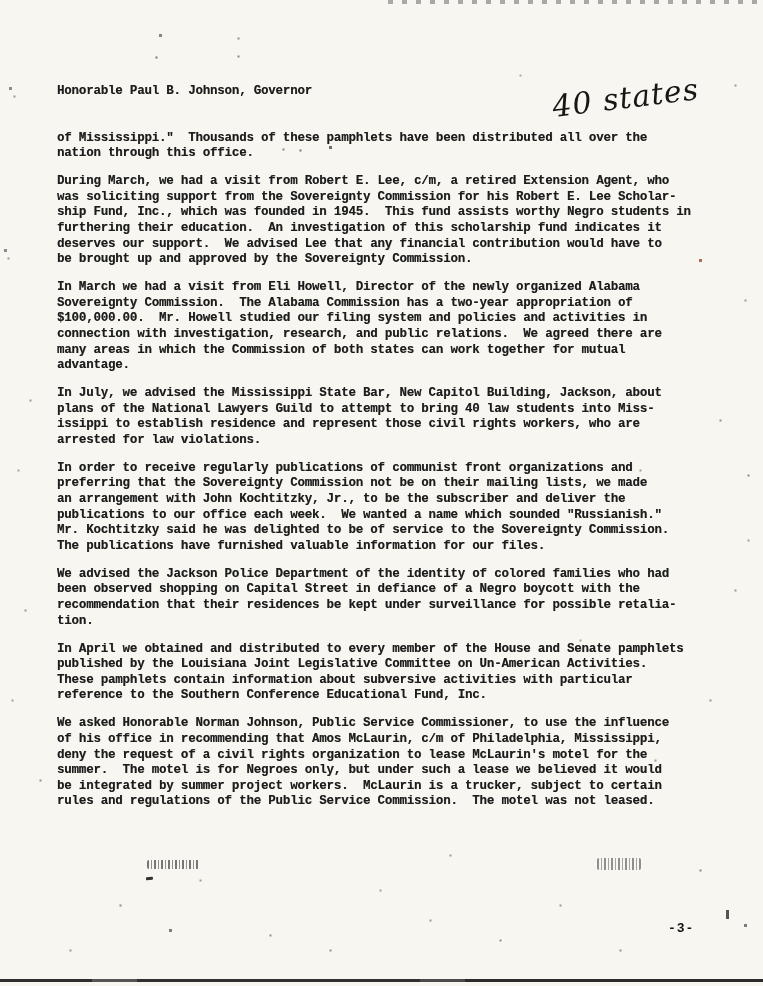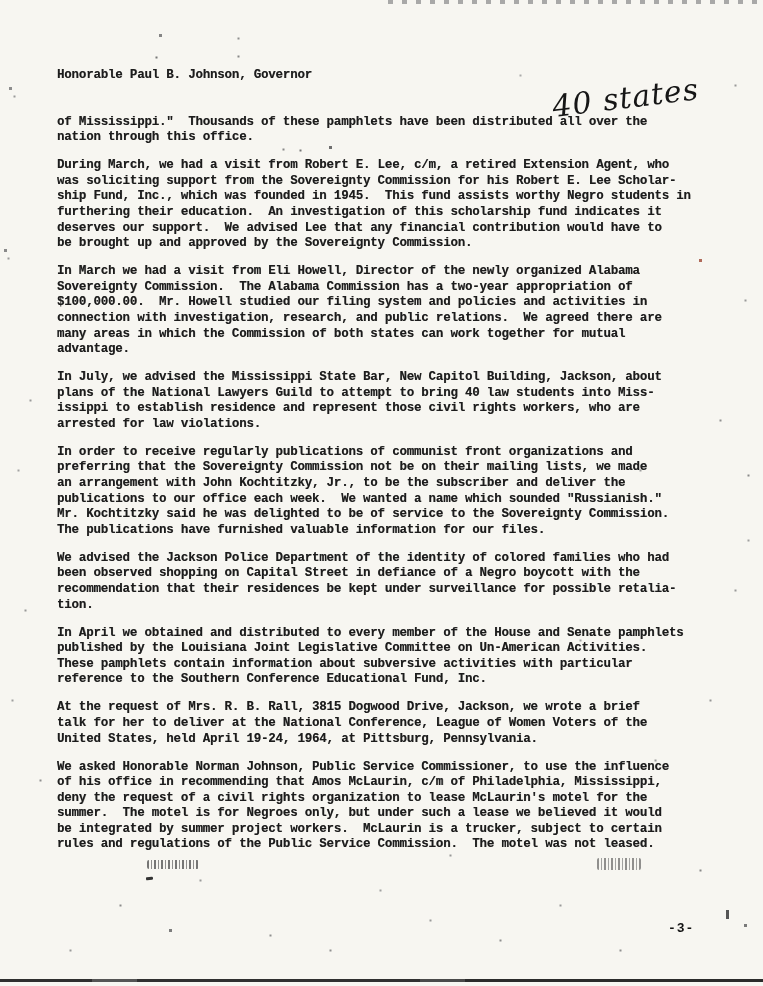--- a/index.html
+++ b/index.html
@@ -19,21 +19,21 @@
     position: absolute; top: 0; left: 388px; width: 375px; height: 4px;
     background: repeating-linear-gradient(90deg, #9b9b9b 0 5px, transparent 5px 14px);
     opacity: .85;
   }
   
   .bottom-line {
     position: absolute; left: 0; top: 979px; width: 763px; height: 3px;
     background: linear-gradient(90deg, #2f2f2f 0 12%, #555 12% 18%, #303030 18% 55%, #4a4a4a 55% 61%, #2b2b2b 61% 100%);
   }
   .content {
-    position: absolute; top: 68px; left: 57px; width: 664px;
+    position: absolute; top: 84px; left: 57px; width: 664px;
   }
   .typewriter {
     font-size: 12.4px;
     font-weight: 700;
     line-height: 15.6px;
     letter-spacing: -0.15px;
     color: #1c1c1c;
     text-shadow: 0.3px 0.3px 0.5px rgba(25,25,25,.55);
     white-space: pre-wrap;
   }
@@ -137,23 +137,20 @@
     <div class="typewriter paragraph">We advised the Jackson Police Department of the identity of colored families who had
 been observed shopping on Capital Street in defiance of a Negro boycott with the
 recommendation that their residences be kept under surveillance for possible retalia-
 tion.</div>
 
     <div class="typewriter paragraph">In April we obtained and distributed to every member of the House and Senate pamphlets
 published by the Louisiana Joint Legislative Committee on Un-American Activities.
 These pamphlets contain information about subversive activities with particular
 reference to the Southern Conference Educational Fund, Inc.</div>
 
-    <div class="typewriter paragraph">At the request of Mrs. R. B. Rall, 3815 Dogwood Drive, Jackson, we wrote a brief
-talk for her to deliver at the National Conference, League of Women Voters of the
-United States, held April 19-24, 1964, at Pittsburg, Pennsylvania.</div>
 
     <div class="typewriter paragraph">We asked Honorable Norman Johnson, Public Service Commissioner, to use the influence
 of his office in recommending that Amos McLaurin, c/m of Philadelphia, Mississippi,
 deny the request of a civil rights organization to lease McLaurin's motel for the
 summer.  The motel is for Negroes only, but under such a lease we believed it would
 be integrated by summer project workers.  McLaurin is a trucker, subject to certain
 rules and regulations of the Public Service Commission.  The motel was not leased.</div>
   </div>
 
   <div class="smudge smudge-left"></div>

